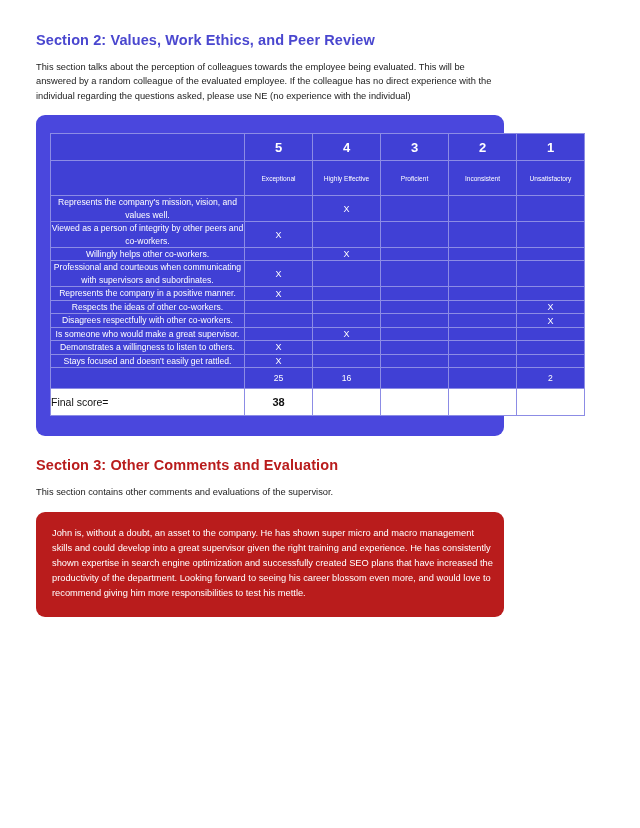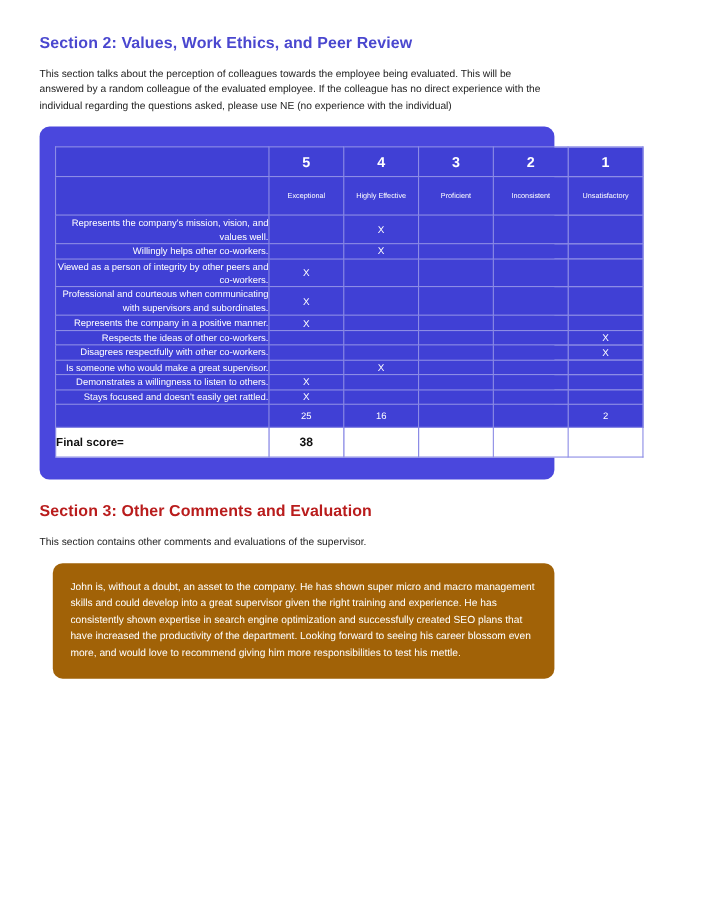--- a/index.html
+++ b/index.html
@@ -61,21 +61,21 @@
     padding: 0;
   }
 
   col.c-label { width: 194px; }
   col.c-opt   { width: 68px; }
 
   .lbl-cell {
     font-size: 8.6px;
     line-height: 1.45;
     padding: 6px 9px;
-    text-align: right;
+    text-align: center;
     color: #f2f2fb;
   }
   .num-cell {
     text-align: center;
     font-size: 13px;
     font-weight: bold;
     height: 26px;
     color: #ffffff;
   }
   .desc-cell {
@@ -105,42 +105,41 @@
   .total-label { background: #4040d5; }
 
   tr.final-row td {
     background: #ffffff;
     border: 1px solid #8c8ce5;
     color: #111111;
     height: 26px;
   }
   .final-label {
     font-size: 10.5px;
-    font-weight: bold;
+    font-weight: normal;
     padding-left: 9px;
     text-align: left;
   }
   .final-value {
     font-size: 11px;
     font-weight: bold;
     text-align: center;
   }
 
   
   .sec3-wrap { padding-top: 21px; }
 
   .comment-box {
     margin-top: 12px;
-    background: #a16207;
+    background: #b91c1c;
     border-radius: 9px;
     color: #ffffff;
     font-size: 9.3px;
     line-height: 1.62;
     padding: 14px 8px 16px 16px;
-    margin-left: 12px;
   }
 </style>
 </head>
 <body>
 
 <div class="page">
 
   <h2 class="section-title sec2-title">Section 2: Values, Work Ethics, and Peer Review</h2>
 
   <p class="section-desc">This section talks about the perception of colleagues towards the employee being evaluated. This will be answered by a random colleague of the evaluated employee. If the colleague has no direct experience with the individual regarding the questions asked, please use NE (no experience with the individual)</p>
@@ -176,31 +175,31 @@
       <tbody id="eval-body">
           <tr>
             <td class="lbl-cell">Represents the company's mission, vision, and values well.</td>
             <td class="mark-cell"></td>
             <td class="mark-cell">X</td>
             <td class="mark-cell"></td>
             <td class="mark-cell"></td>
             <td class="mark-cell"></td>
           </tr>
           <tr>
+            <td class="lbl-cell">Viewed as a person of integrity by other peers and co-workers.</td>
+            <td class="mark-cell">X</td>
+            <td class="mark-cell"></td>
+            <td class="mark-cell"></td>
+            <td class="mark-cell"></td>
+            <td class="mark-cell"></td>
+          </tr>
+          <tr>
             <td class="lbl-cell">Willingly helps other co-workers.</td>
             <td class="mark-cell"></td>
             <td class="mark-cell">X</td>
-            <td class="mark-cell"></td>
-            <td class="mark-cell"></td>
-            <td class="mark-cell"></td>
-          </tr>
-          <tr>
-            <td class="lbl-cell">Viewed as a person of integrity by other peers and co-workers.</td>
-            <td class="mark-cell">X</td>
-            <td class="mark-cell"></td>
             <td class="mark-cell"></td>
             <td class="mark-cell"></td>
             <td class="mark-cell"></td>
           </tr>
           <tr>
             <td class="lbl-cell">Professional and courteous when communicating with supervisors and subordinates.</td>
             <td class="mark-cell">X</td>
             <td class="mark-cell"></td>
             <td class="mark-cell"></td>
             <td class="mark-cell"></td>

